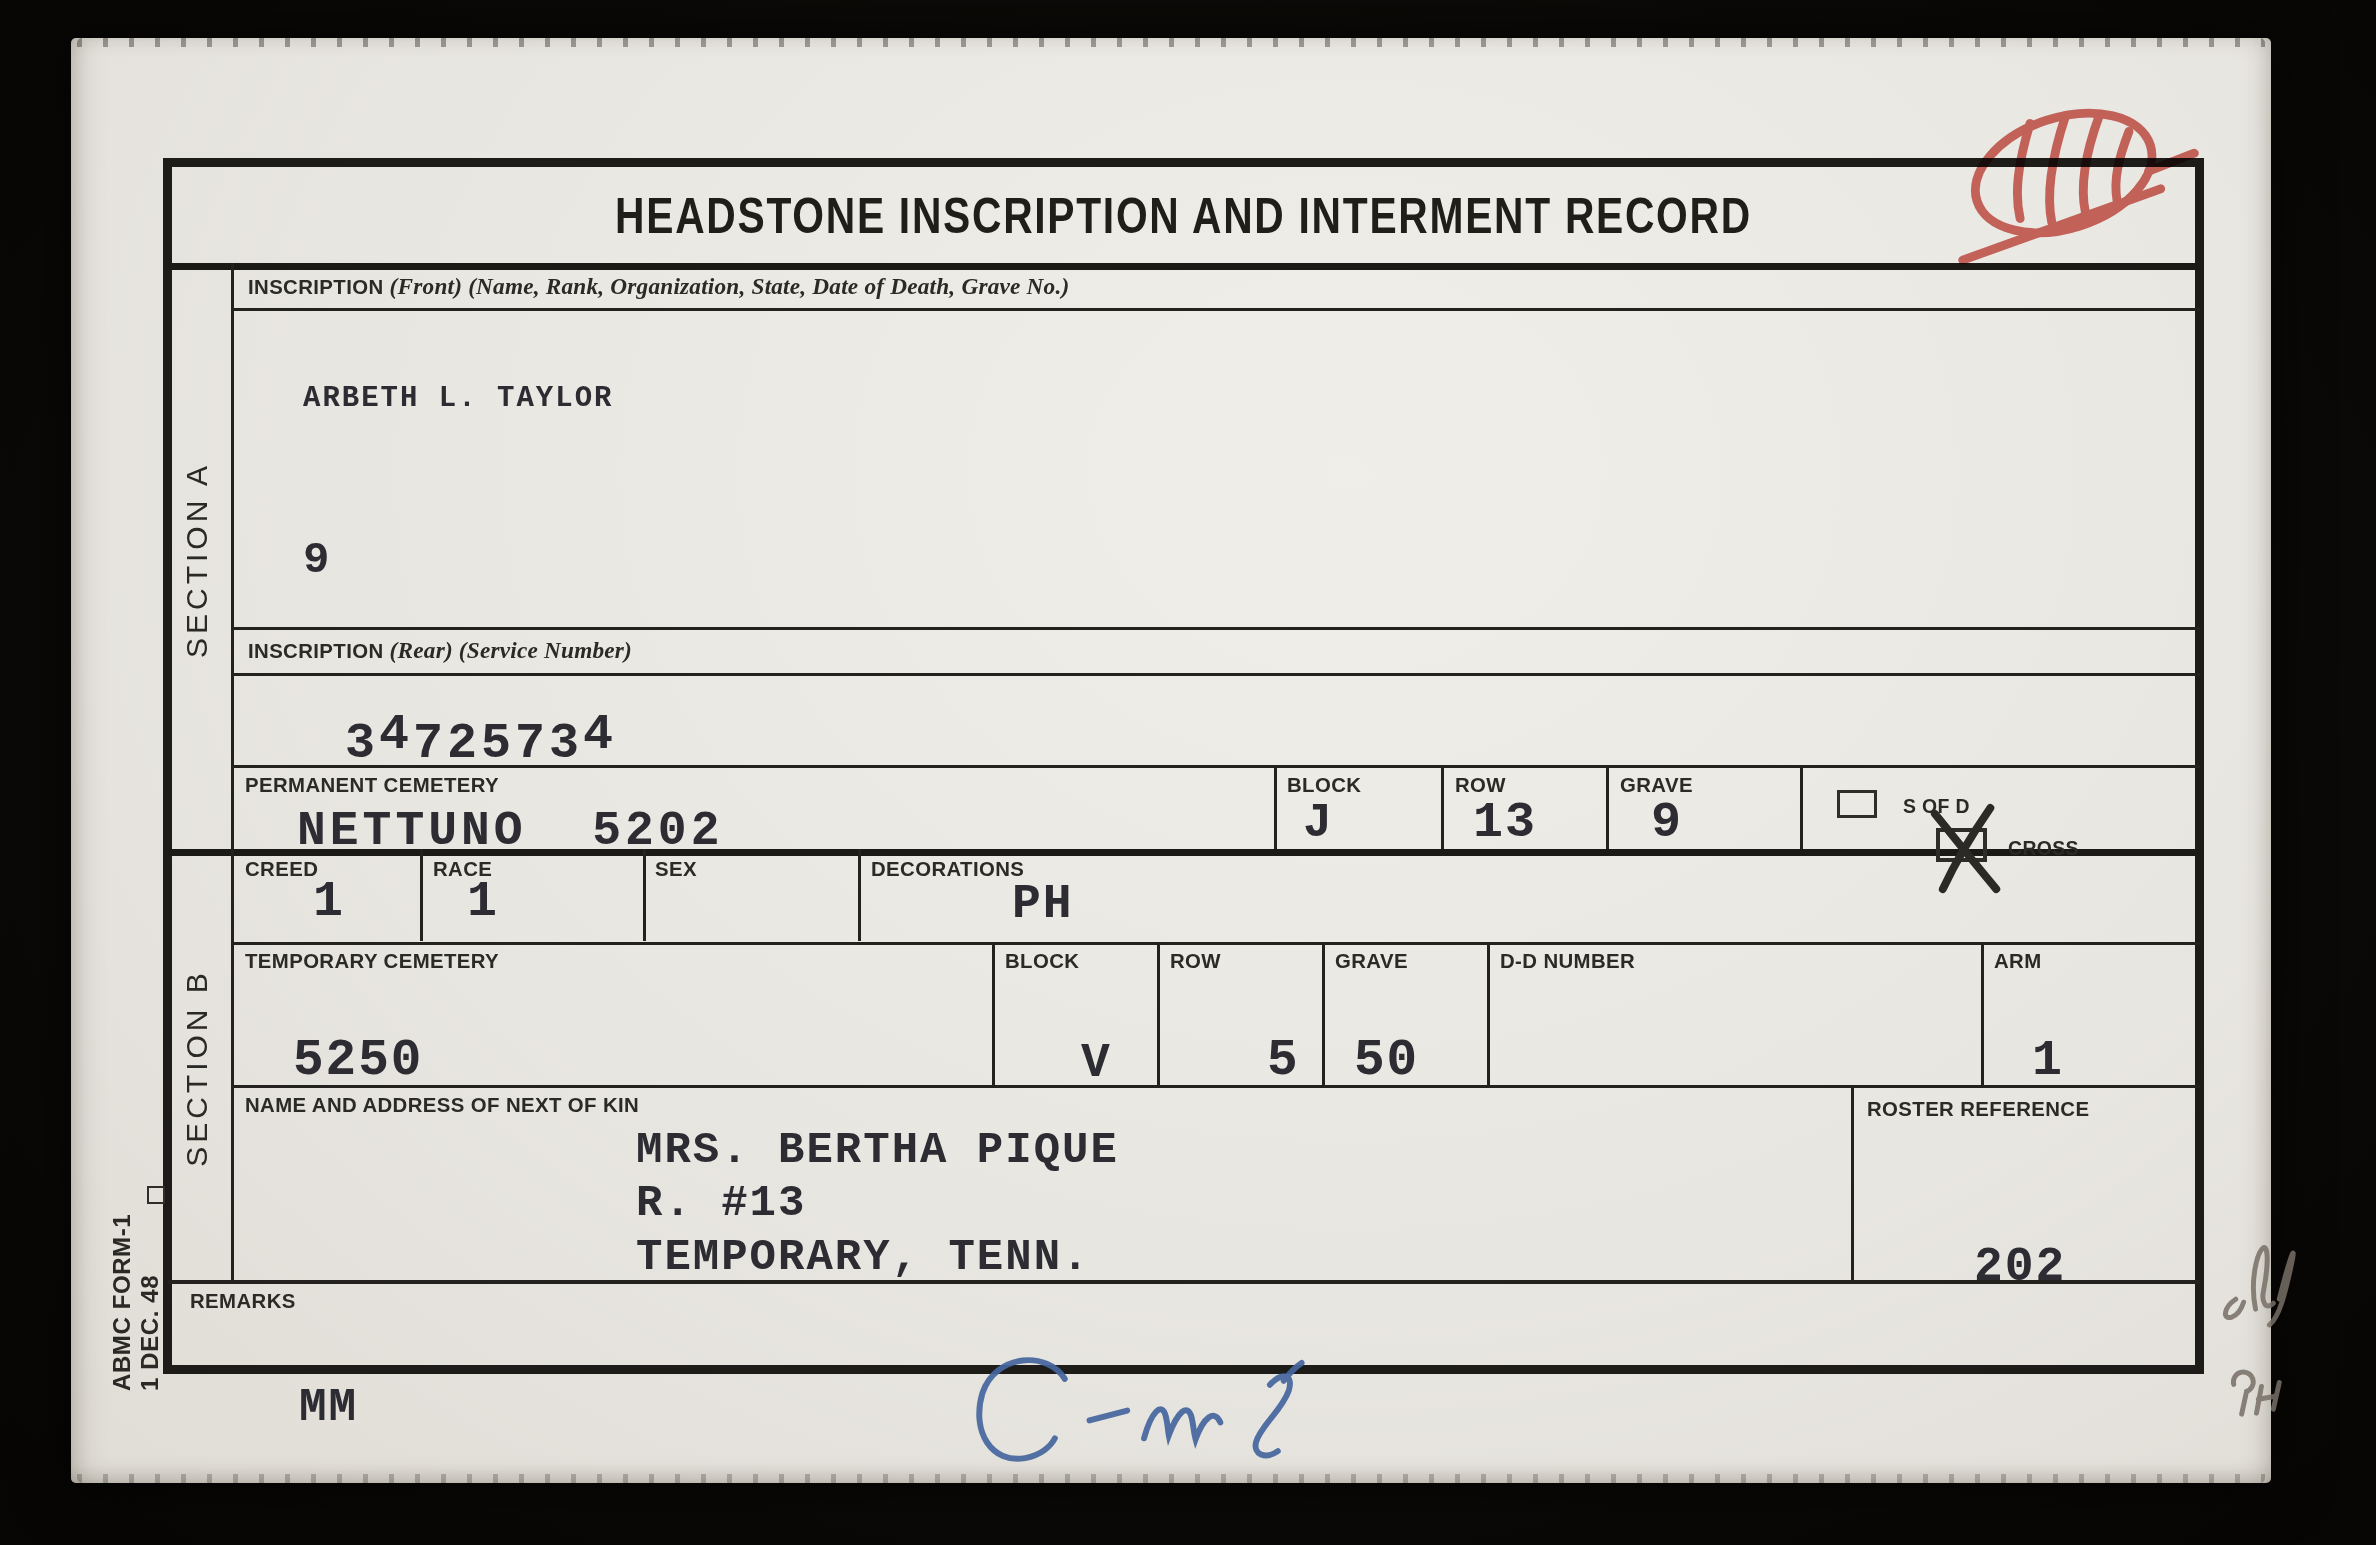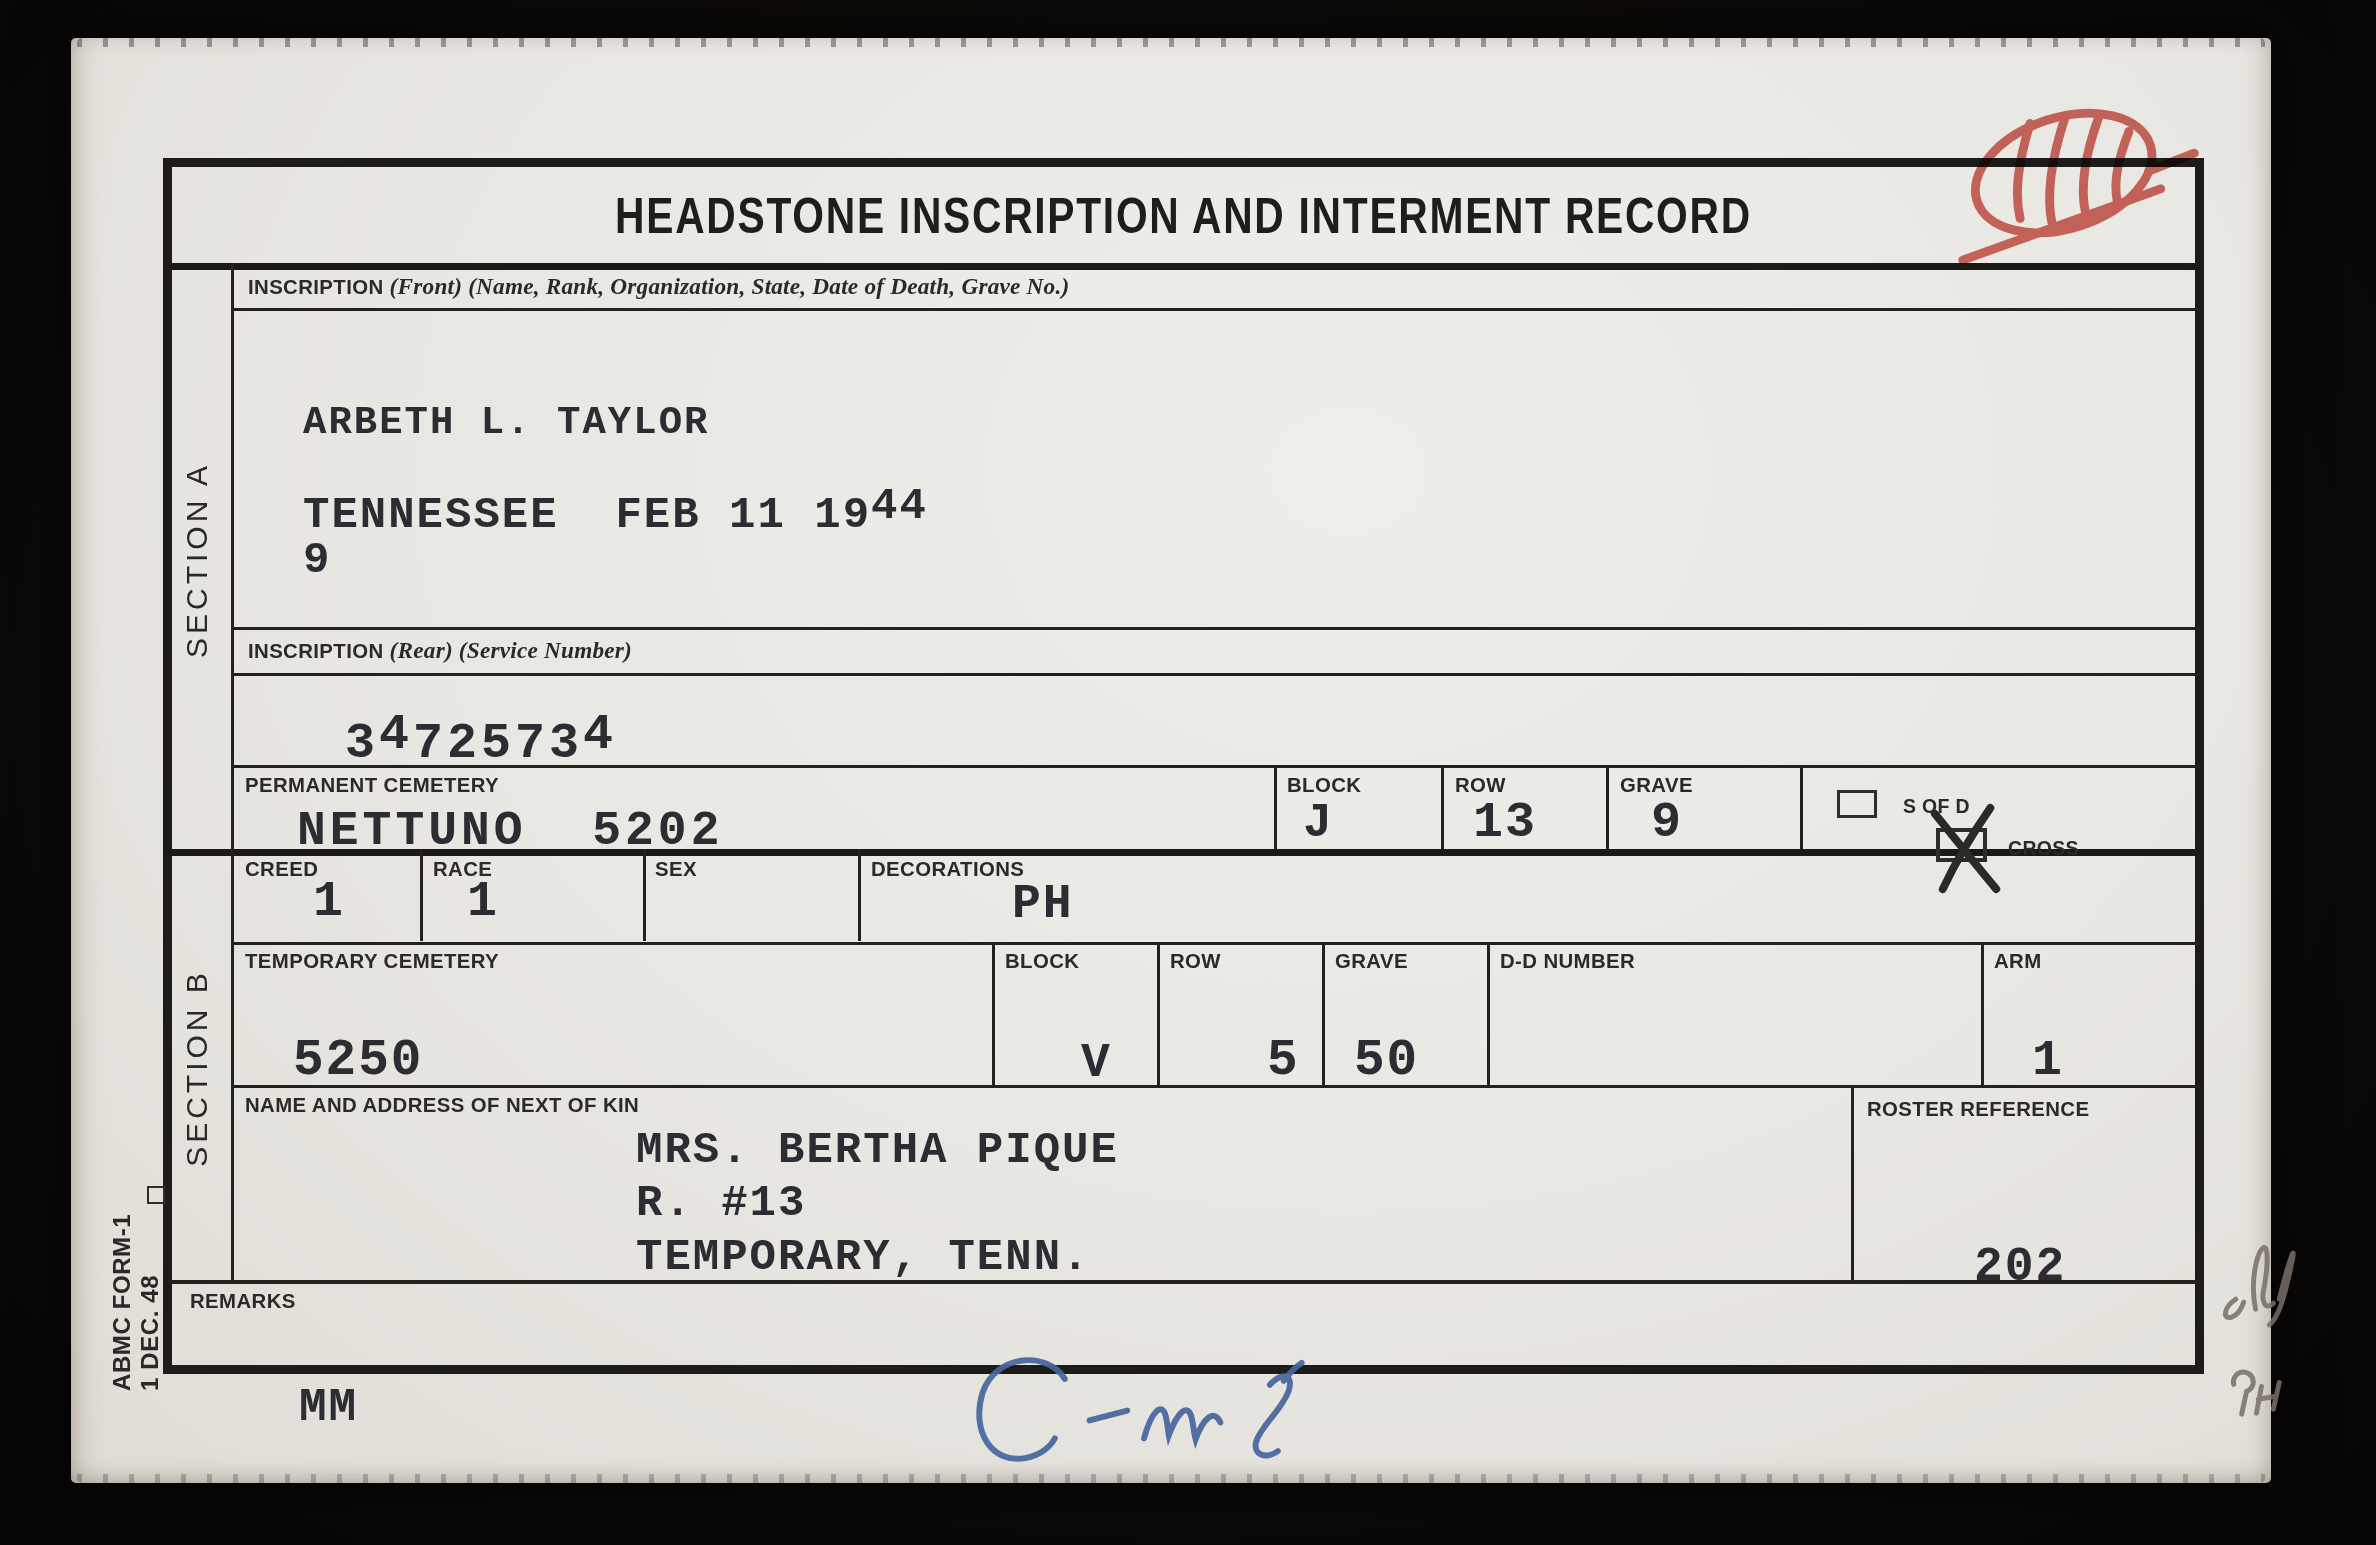--- a/index.html
+++ b/index.html
@@ -110,22 +110,21 @@
   <div class="chk" style="left:1837px;top:790px;width:40px;height:28px;"></div>
   <div class="chk" style="left:1936px;top:828px;width:51px;height:34px;border-width:4px;"></div>
 
   <svg style="left:1917px;top:798px;" width="109" height="99" viewBox="0 0 110 100">
     <g stroke="#2b2a27" stroke-width="8" stroke-linecap="round" fill="none">
       <path d="M18 16 C 36 38, 58 66, 80 92"></path>
       <path d="M74 10 C 56 36, 40 62, 26 92"></path>
     </g>
   </svg>
 
-  <div class="typed" style="left:303px;top:401px;font-size:39px;">ARBETH L. TAYLOR</div>
-  <div class="typed" style="left:303px;top:490px;font-size:44px;">TENNESSEE  FEB 11 19<span class="r4">4</span><span class="r4">4</span></div>
+  <div class="typed" style="left:303px;top:382px;font-size:29px;">ARBETH L. TAYLOR</div>
   <div class="typed" style="left:303px;top:535px;font-size:44px;">9</div>
   <div class="typed" style="left:345px;top:715px;font-size:50px;letter-spacing:4px;">3<span class="r4">4</span>72573<span class="r4">4</span></div>
   <div class="typed" style="left:297px;top:804px;font-size:48px;letter-spacing:4px;">NETTUNO  5202</div>
   <div class="typed" style="left:1303px;top:796px;font-size:48px;">J</div>
   <div class="typed" style="left:1473px;top:794px;font-size:50px;">13</div>
   <div class="typed" style="left:1651px;top:794px;font-size:50px;">9</div>
   <div class="typed" style="left:313px;top:873px;font-size:50px;">1</div>
   <div class="typed" style="left:467px;top:873px;font-size:50px;">1</div>
   <div class="typed" style="left:693px;top:873px;font-size:50px;"></div>
   <div class="typed" style="left:1012px;top:877px;font-size:48px;">PH</div>

